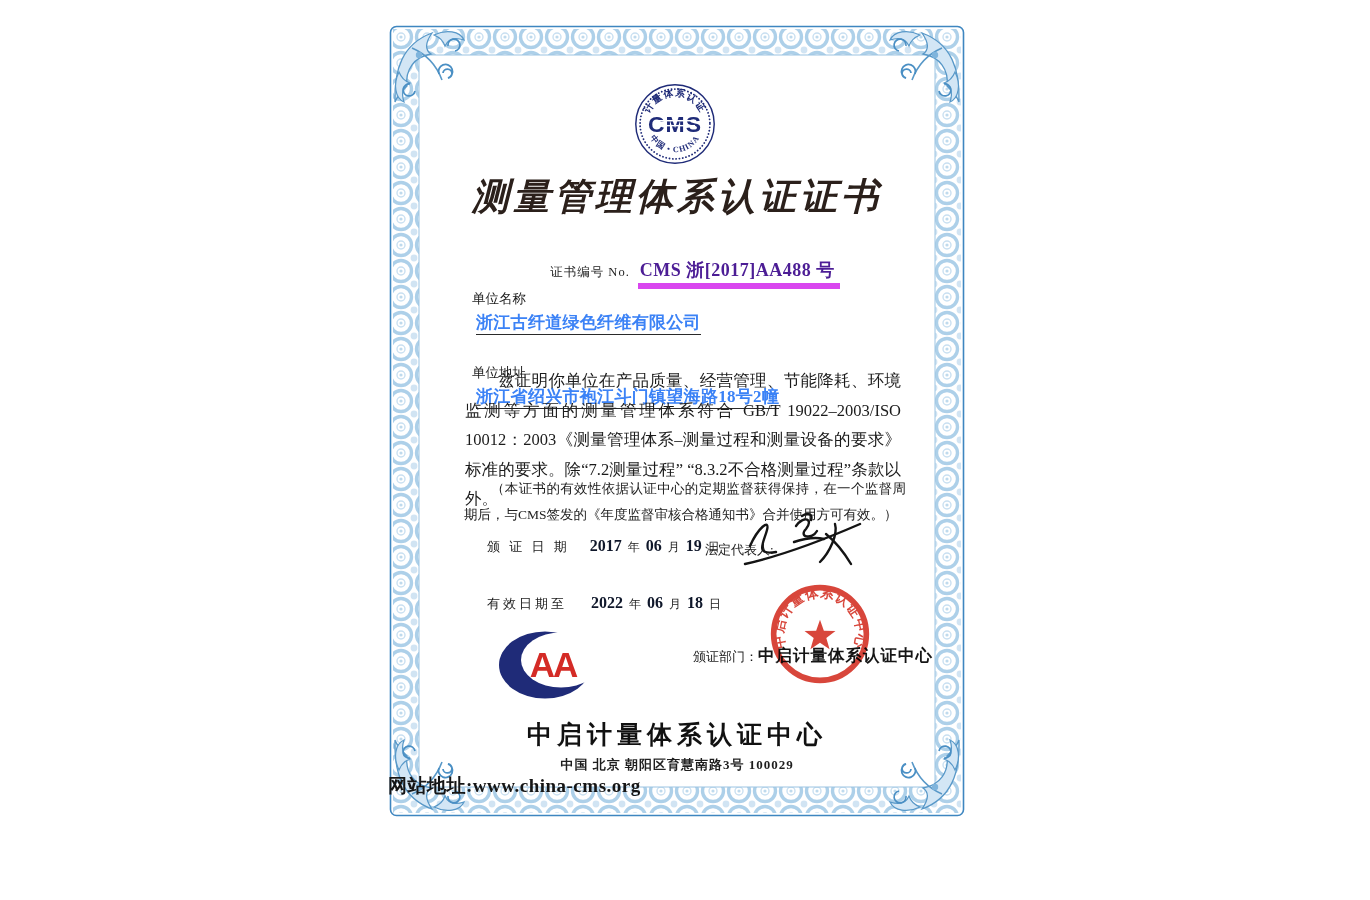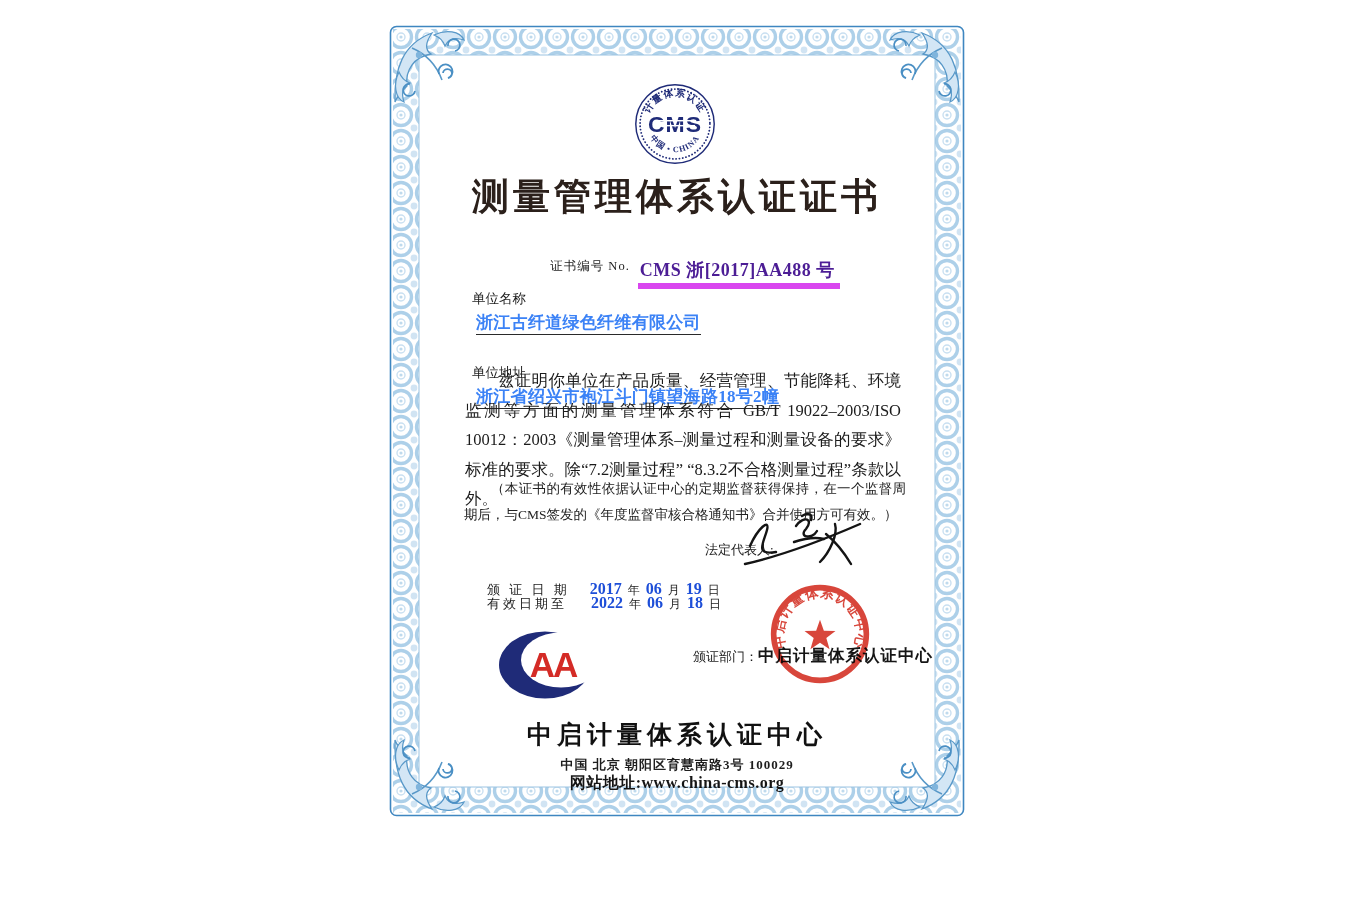--- a/index.html
+++ b/index.html
@@ -2,52 +2,52 @@
 <html><head>
 <meta charset="utf-8">
 <style>
   html,body{margin:0;padding:0;background:#ffffff;width:1370px;height:900px;overflow:hidden;
     font-family:"Liberation Serif","DejaVu Serif",serif;}
   .abs{position:absolute;}
   #certificate{position:absolute;left:388px;top:24px;width:578px;height:794px;background:#ffffff;}
   #border-svg{position:absolute;left:0;top:0;width:578px;height:794px;pointer-events:none;}
   .cms-logo{left:243px;top:56px;width:88px;height:88px;}
   .cert-title{left:0;top:148px;width:578px;text-align:center;font-size:37px;font-weight:700;
-    letter-spacing:4px;color:#2b201b;white-space:nowrap;}
-  .certno-row{left:0;top:234px;width:578px;display:flex;justify-content:center;align-items:flex-start;gap:8px;}
+    letter-spacing:4px;color:#2b201b;white-space:nowrap;font-style:italic;}
+  .certno-row{left:0;top:234px;width:578px;display:flex;justify-content:center;align-items:center;gap:8px;}
   .certno-row .lbl{font-size:12.5px;color:#1d1d1d;letter-spacing:1px;padding-bottom:2px;margin-left:36px;}
   .certno-row .val{font-size:18px;font-weight:700;color:#4c1d95;border-bottom:6px solid #d946ef;
     padding:0 5px 1px 2px;letter-spacing:.5px;white-space:nowrap;}
   .field-row{left:84px;width:406px;height:30px;display:flex;align-items:flex-start;flex-direction:column;}
   .field-row .lbl{font-size:13.5px;color:#1c1c1c;padding-bottom:3px;white-space:nowrap;}
   .field-row .valwrap{flex:1;border-bottom:1.6px solid #2a2a2a;margin-left:4px;}
   .field-row .val{font-size:17px;font-weight:700;color:#3b82f6;white-space:nowrap;letter-spacing:.3px;}
   .para1{left:77px;top:342px;width:436px;font-size:16.5px;line-height:29.5px;color:#1b1b1b;
     text-align:justify;text-indent:2em;font-weight:500;}
   .para2{left:76px;top:452px;width:442px;font-size:13.5px;line-height:26px;color:#222;
     text-align:justify;text-indent:2em;}
   .date-label{font-size:13px;color:#1c1c1c;letter-spacing:3px;}
-  .date-val .num{font-size:16px;font-weight:700;color:#1d4ed8;}
+  .date-val .num{font-size:16px;font-weight:700;color:#0f172a;}
   .date-val .unit{font-size:12px;color:#1c1c1c;margin:0 2px;}
-  .row-issue{left:99px;top:513px;display:flex;align-items:baseline;white-space:nowrap;margin-top:43px;}
+  .row-issue{left:99px;top:513px;display:flex;align-items:baseline;white-space:nowrap;}
   .row-issue .date-val{margin-left:20px;}
   .legal-rep{left:317px;top:517px;font-size:13px;color:#1c1c1c;}
   .sig-svg{left:352px;top:486px;width:130px;height:62px;}
   .row-valid{left:99px;top:570px;display:flex;align-items:baseline;white-space:nowrap;}
   .row-valid .date-val{margin-left:24px;}
   .row-issuer{left:305px;top:593px;display:flex;align-items:baseline;white-space:nowrap;margin-top:28px;}
   .row-issuer .lbl{font-size:13px;color:#1c1c1c;}
   .row-issuer .val{font-size:16.5px;font-weight:600;color:#151515;letter-spacing:1px;}
   .seal-svg{left:378px;top:556px;width:108px;height:108px;mix-blend-mode:multiply;opacity:.93;}
   .aa-svg{left:110px;top:606px;width:96px;height:70px;}
   .footer-org{left:0;top:694px;width:578px;text-align:center;font-family:"Liberation Sans","DejaVu Sans",sans-serif;
     font-size:25px;font-weight:700;letter-spacing:5px;color:#111;white-space:nowrap;}
   .footer-addr{left:0;top:732px;width:578px;text-align:center;font-size:13px;letter-spacing:1px;
     color:#1e1e1e;font-weight:600;}
-  .footer-web{left:0;top:749px;width:578px;text-align:center;font-size:16px;letter-spacing:.5px;
+  .footer-web{left:0;top:749px;width:578px;text-align:left;font-size:19px;letter-spacing:.5px;
     color:#151515;font-weight:700;}
 </style>
 </head>
 <body>
 
 <div id="certificate">
 
   <svg id="border-svg" viewBox="0 0 578 794" xmlns="http://www.w3.org/2000/svg">
     <defs>
       <pattern id="lace" width="26" height="26" patternUnits="userSpaceOnUse">

